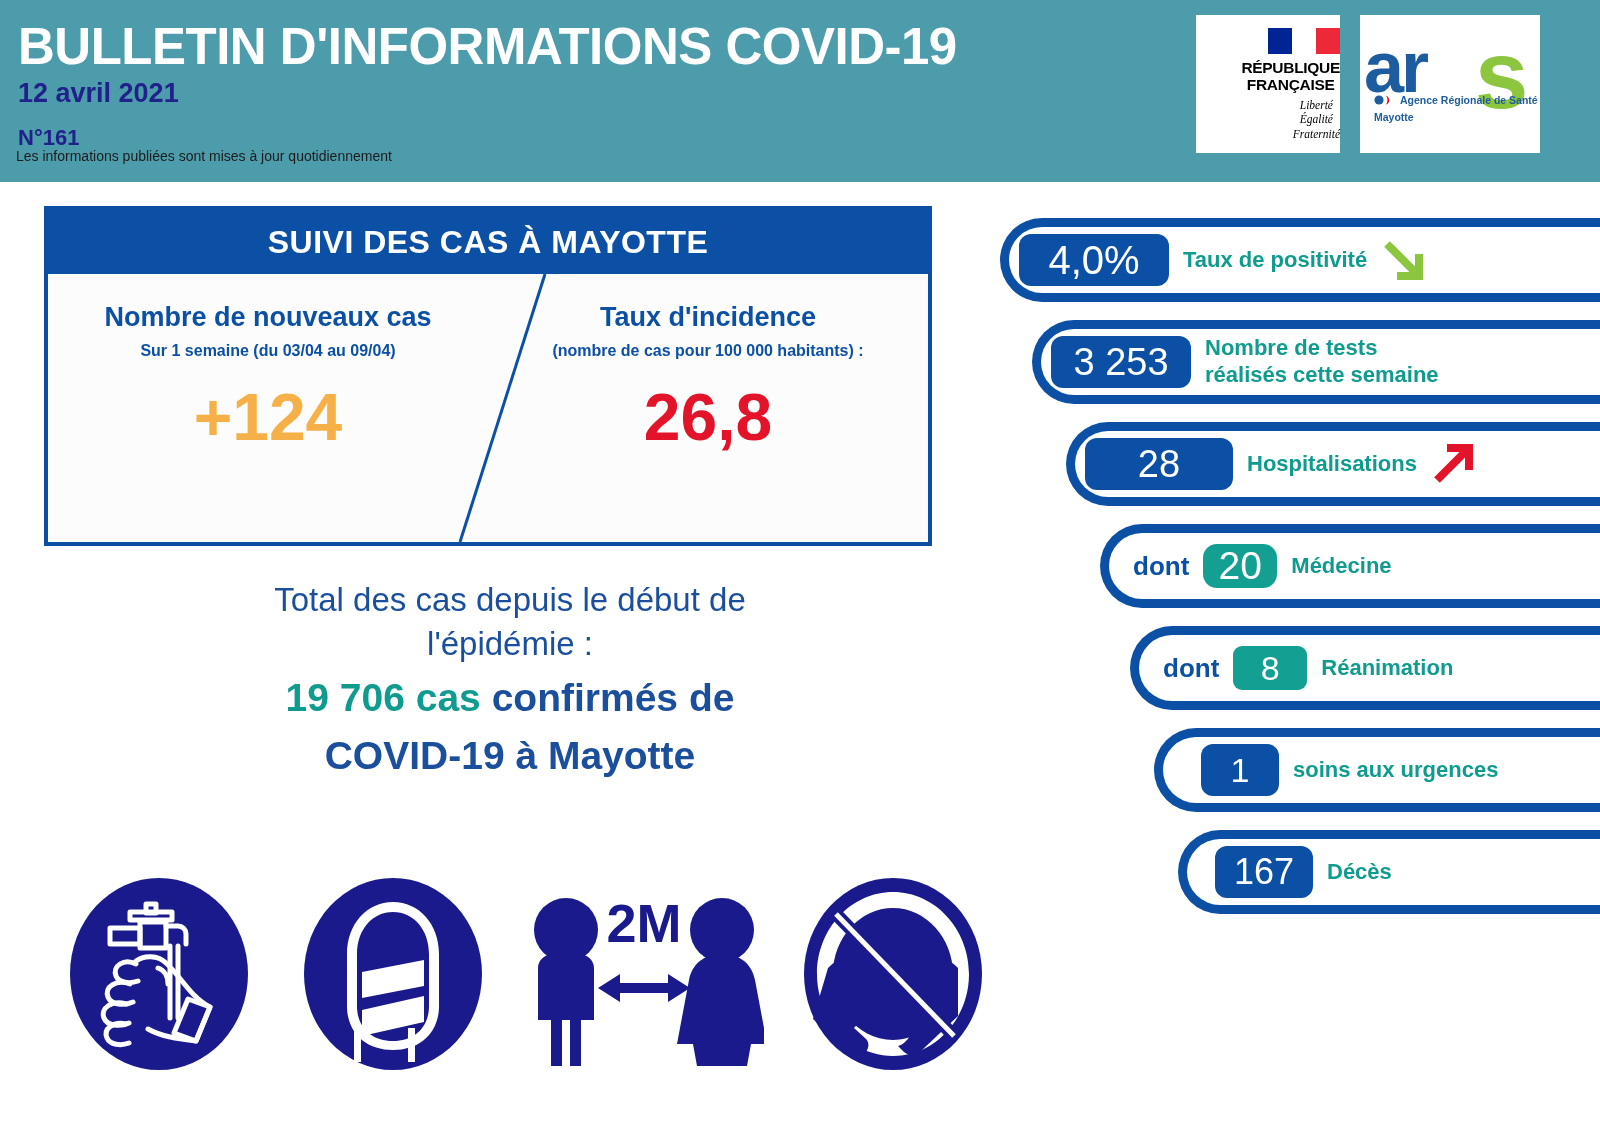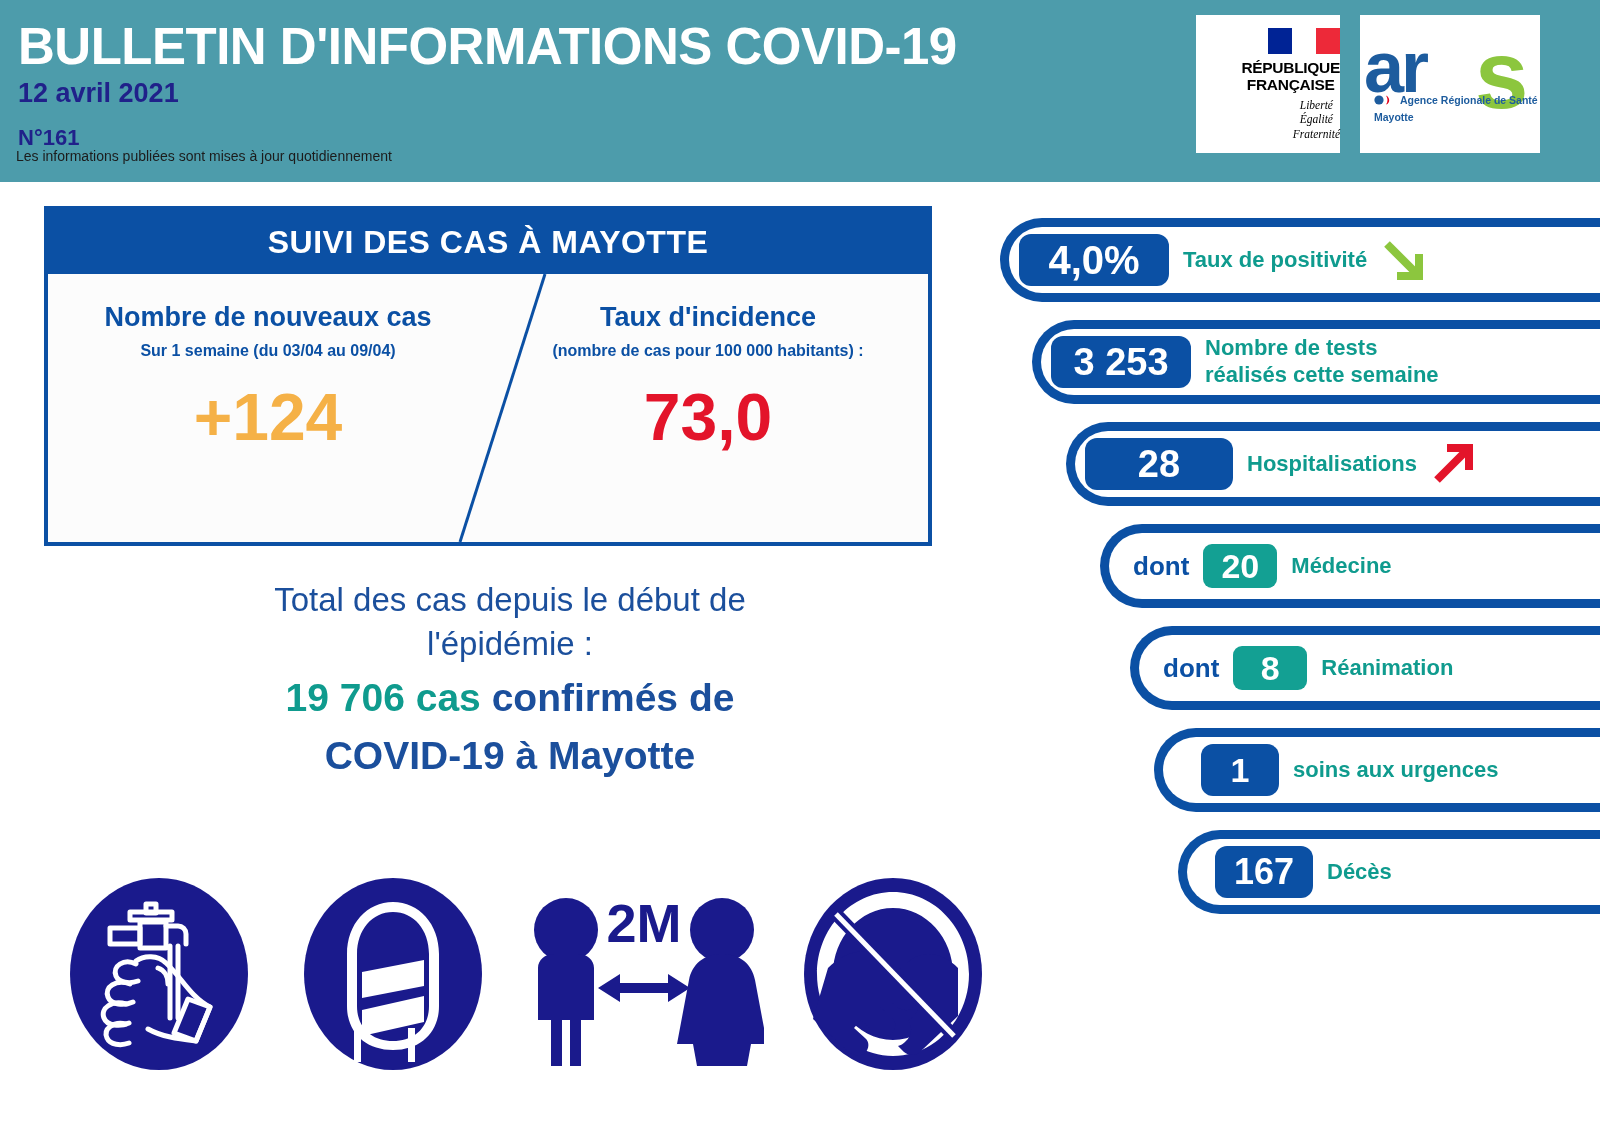--- a/index.html
+++ b/index.html
@@ -212,21 +212,21 @@
     background: #ffffff;
     border-radius: 34px;
     display: flex; align-items: center;
     padding-left: 10px;
     overflow: hidden;
   }
   .badge {
     flex: none;
     border-radius: 12px;
     color: #ffffff;
-    font-weight: bold;
+    font-weight: normal;
     display: flex; align-items: center; justify-content: center;
     height: 52px;
     padding: 0 6px;
   }
   .badge.blue { background: #0b50a4; }
   .badge.teal { background: #13a093; border-radius: 9px; height: 44px; }
   .dont {
     flex: none;
     font-size: 26px; font-weight: bold; color: #0b50a4;
     padding: 0 14px 0 14px;
@@ -285,21 +285,21 @@
   <div class="panel-title">SUIVI DES CAS À MAYOTTE</div>
   <div class="panel-body">
     <div class="panel-col">
       <div class="col-head">Nombre de nouveaux cas</div>
       <div class="col-sub">Sur 1 semaine (du 03/04 au 09/04)</div>
       <div class="col-big orange">+124</div>
     </div>
     <div class="panel-col">
       <div class="col-head">Taux d'incidence</div>
       <div class="col-sub">(nombre de cas pour 100 000 habitants) :</div>
-      <div class="col-big red">73,0</div>
+      <div class="col-big red">26,8</div>
     </div>
     <svg class="divider" viewBox="0 0 880 268" preserveAspectRatio="none">
       <line x1="497" y1="0" x2="412" y2="268" stroke="#0b50a4" stroke-width="3"></line>
     </svg>
   </div>
 </div>
 
 <div class="total-block">
   <div class="total-lead">Total des cas depuis le début de</div>
   <div class="total-lead">l'épidémie :</div>
@@ -416,21 +416,21 @@
           <line x1="8" y1="40" x2="38" y2="10"></line>
           <path d="M18 8 L40 8 L40 30" stroke-linejoin="miter"></path>
         </g>
       </svg>
     </div>
   </div>
 
   <div class="stat-row" style="left:110px; top:306px; width:680px;">
     <div class="stat-inner">
       <div class="dont">dont</div>
-      <div class="badge teal" style="font-size:34px; min-width:74px;">20</div>
+      <div class="badge teal" style="font-size:39px; min-width:74px;border-radius:14px;">20</div>
       <div class="stat-label">Médecine</div>
     </div>
   </div>
 
   <div class="stat-row" style="left:140px; top:408px; width:680px;">
     <div class="stat-inner">
       <div class="dont">dont</div>
       <div class="badge teal" style="font-size:34px; min-width:74px;">8</div>
       <div class="stat-label">Réanimation</div>
     </div>

